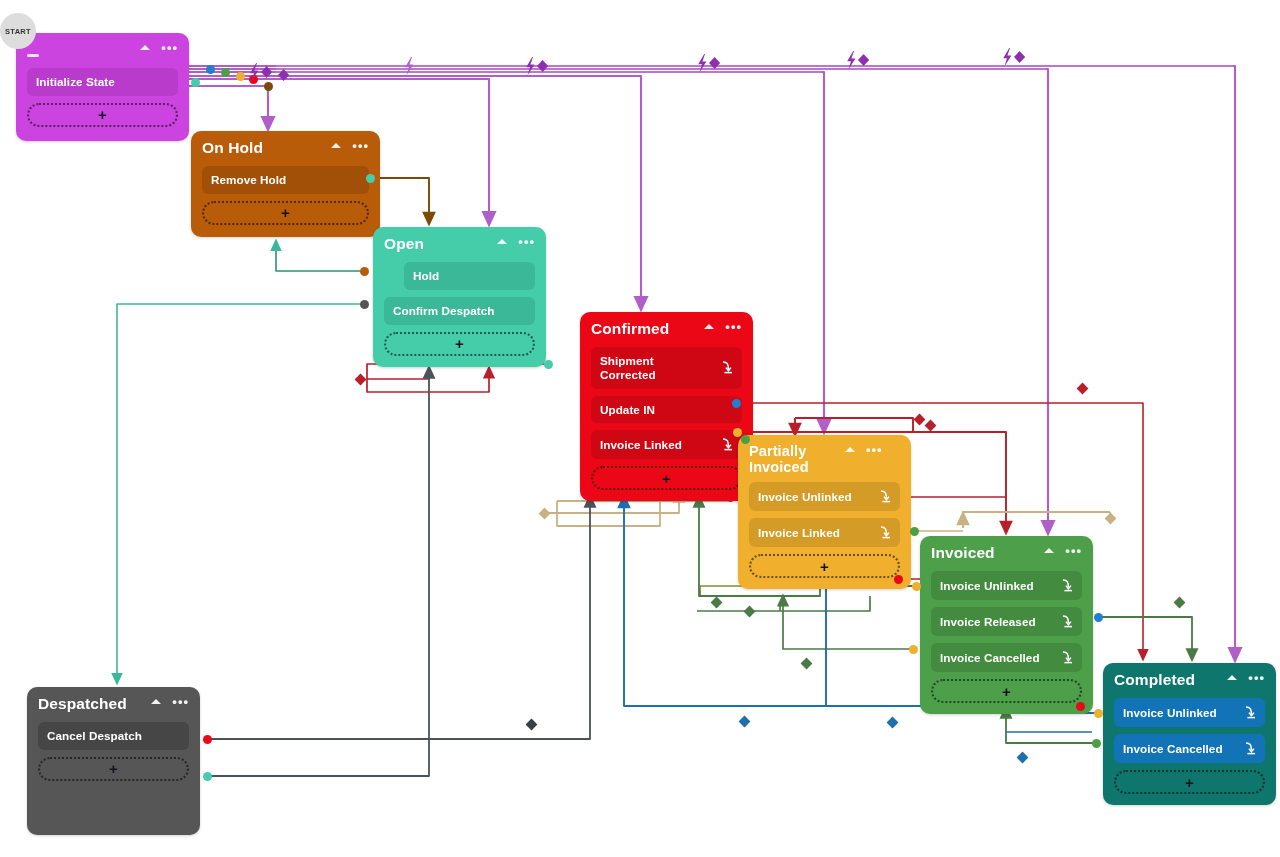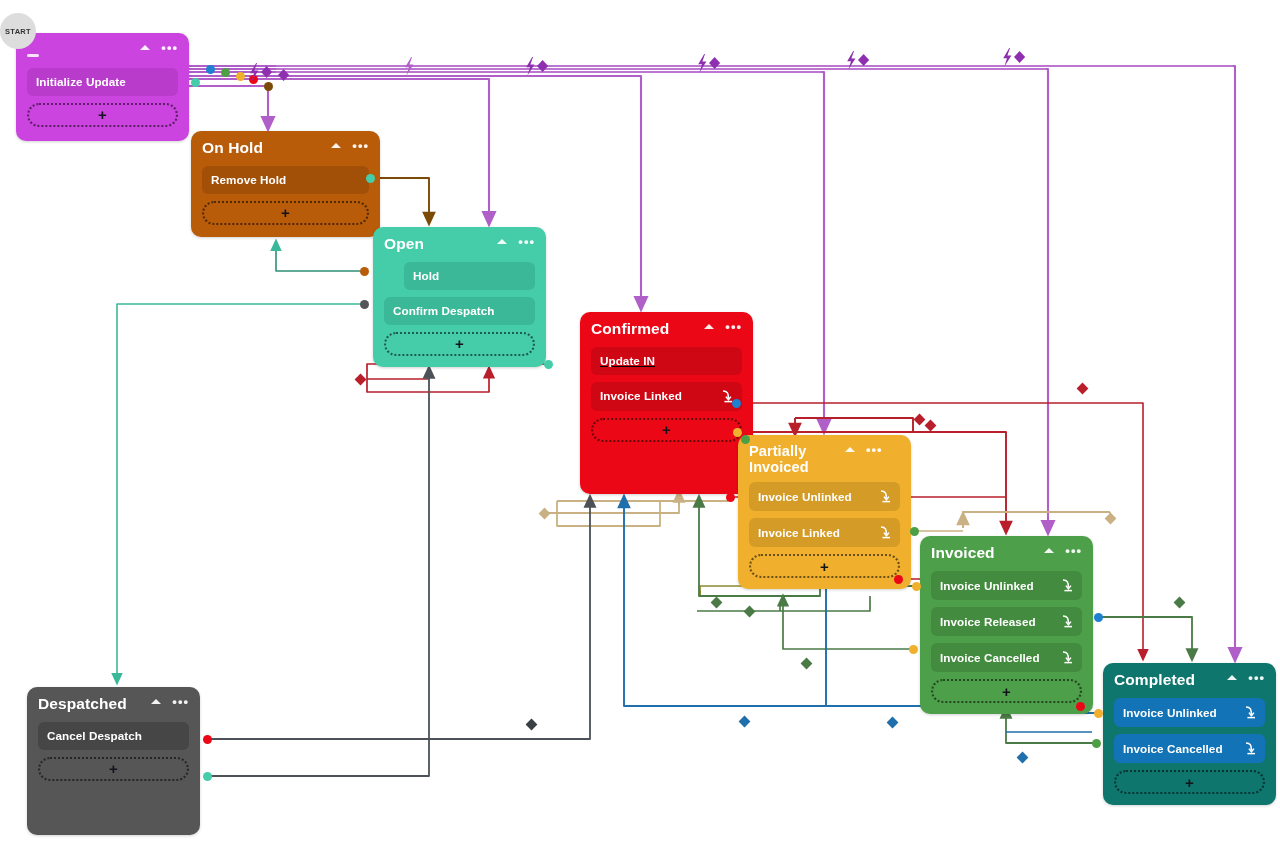--- a/index.html
+++ b/index.html
@@ -253,21 +253,21 @@
         <div class="node-head">
           <div class="node-title">
             <div class="minus" style="margin-top: 12px;"></div>
           </div>
           <div class="head-icons">
             <div class="caret"></div>
             <div class="dots">•••</div>
           </div>
         </div>
         <div class="tx" style="background: rgb(185, 59, 204);">
-          <div class="tx-label">Initialize Update</div>
+          <div class="tx-label">Initialize State</div>
         </div>
         <div class="addbtn">
           <span>+</span>
         </div>
       </div>
       <div class="node" style="left: 191px; top: 131px; width: 189px; min-height: 106px; background: rgb(184, 92, 10);">
         <div class="node-head">
           <div class="node-title">On Hold</div>
           <div class="head-icons">
             <div class="caret"></div>
@@ -300,21 +300,31 @@
         </div>
       </div>
       <div class="node" style="left: 580px; top: 312px; width: 173px; min-height: 182px; background: rgb(236, 7, 22);">
         <div class="node-head">
           <div class="node-title">Confirmed</div>
           <div class="head-icons">
             <div class="caret"></div>
             <div class="dots">•••</div>
           </div>
         </div>
-        <div class="tx" style="background: rgb(207, 6, 20); text-decoration: underline;">
+        <div class="tx" style="background: rgb(207, 6, 20);">
+          <div class="tx-label">Shipment Corrected</div>
+          <div class="tx-icon">
+            <svg width="15" height="15" viewBox="0 0 15 15">
+              <path d="M5 2 C 9.6 2, 10.4 4.6, 10.4 9.6" fill="none" stroke="#ffffff" stroke-width="1.5"></path>
+              <path d="M7.9 7.6 L10.4 10.8 L12.9 7.6" fill="none" stroke="#ffffff" stroke-width="1.5"></path>
+              <path d="M6.4 12.6 L14 12.6" stroke="#ffffff" stroke-width="1.5"></path>
+            </svg>
+          </div>
+        </div>
+        <div class="tx" style="background: rgb(207, 6, 20);">
           <div class="tx-label">Update IN</div>
         </div>
         <div class="tx" style="background: rgb(207, 6, 20);">
           <div class="tx-label">Invoice Linked</div>
           <div class="tx-icon">
             <svg width="15" height="15" viewBox="0 0 15 15">
               <path d="M5 2 C 9.6 2, 10.4 4.6, 10.4 9.6" fill="none" stroke="#ffffff" stroke-width="1.5"></path>
               <path d="M7.9 7.6 L10.4 10.8 L12.9 7.6" fill="none" stroke="#ffffff" stroke-width="1.5"></path>
               <path d="M6.4 12.6 L14 12.6" stroke="#ffffff" stroke-width="1.5"></path>
             </svg>

